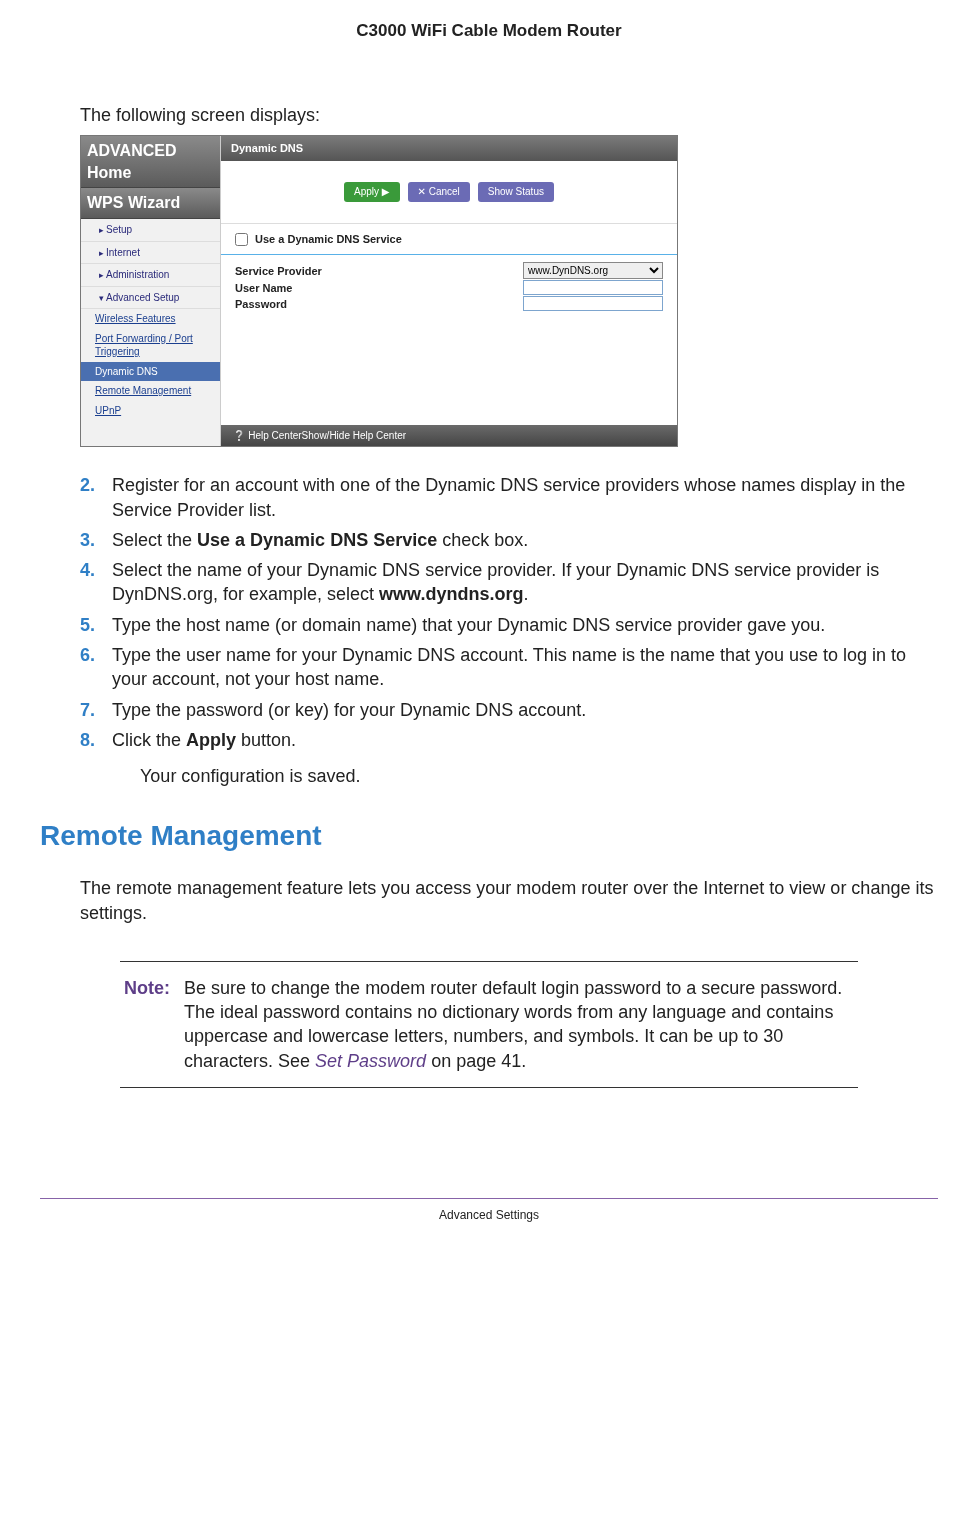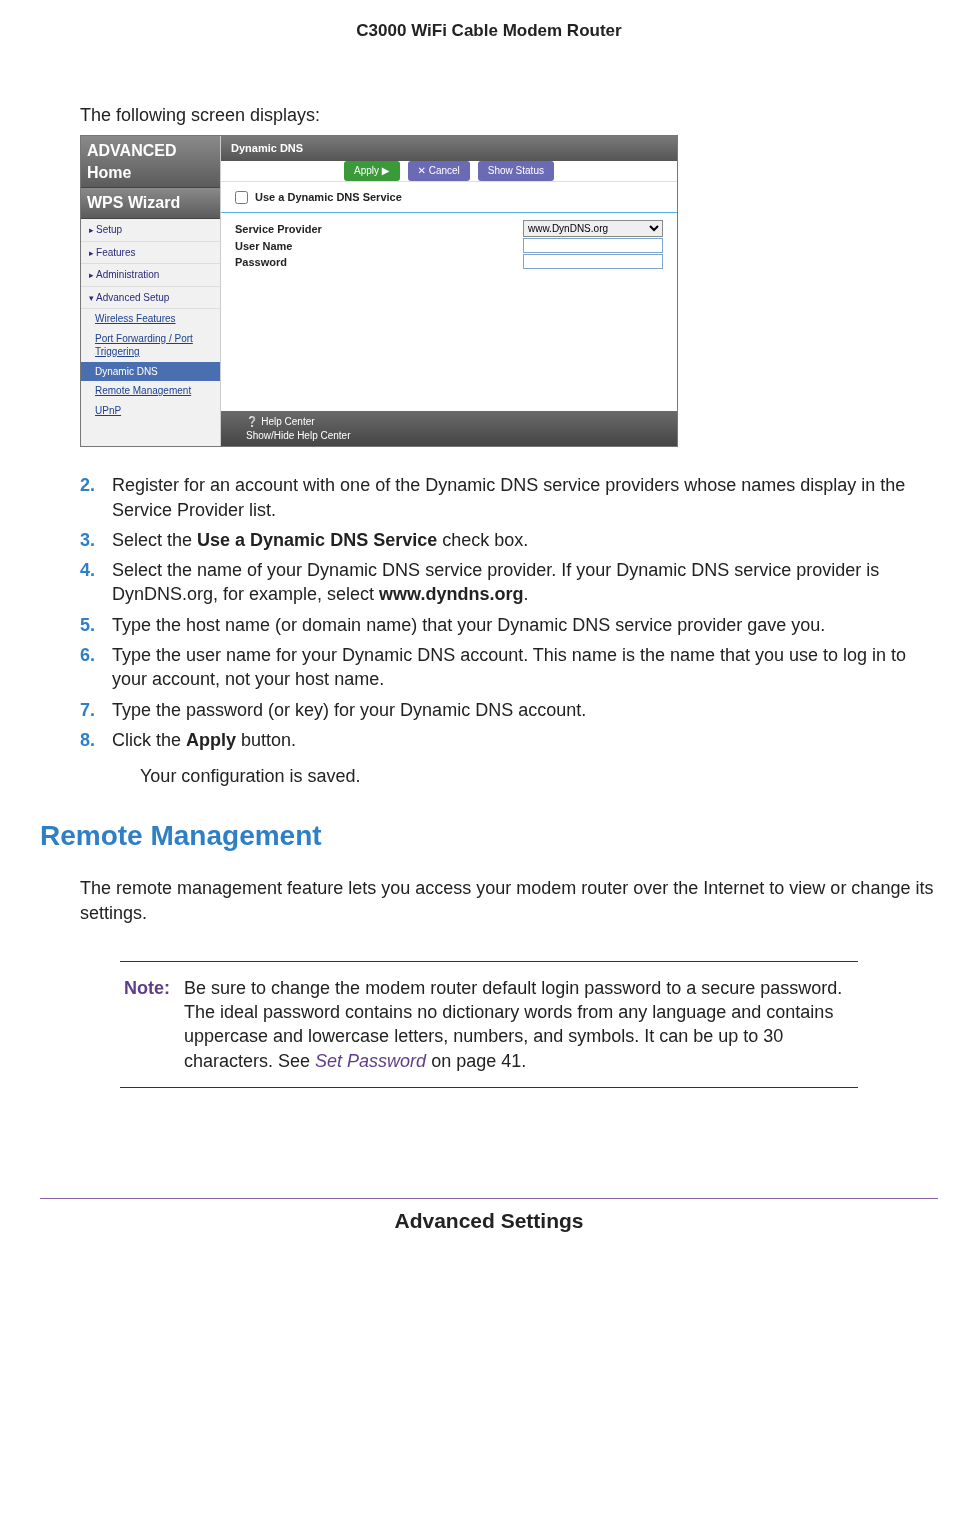--- a/index.html
+++ b/index.html
@@ -56,21 +56,21 @@
   .side-pill {
     background: linear-gradient(#8a8a8a,#5b5b5b);
     color: #fff;
     font-size: 16px;
     font-weight: bold;
     padding: 4px 6px;
     border-bottom: 1px solid #444;
   }
   .side-item {
     font-size: 10px;
-    padding: 4px 8px;
+    padding: 4px 18px;
     border-bottom: 1px solid #ddd;
     color: #2a2a7a;
   }
   .side-item.exp::before { content:"▸ "; font-size:9px; }
   .side-item.down::before { content:"▾ "; font-size:9px; }
   .side-sub {
     font-size: 10px;
     padding: 3px 6px 3px 14px;
     color: #1b3f8f;
     text-decoration: underline;
@@ -85,21 +85,21 @@
     background: linear-gradient(#7a7a7a,#555);
     color: #fff;
     font-size: 11px;
     font-weight: bold;
     padding: 5px 10px;
   }
   .panel-btns {
     display: flex;
     justify-content: center;
     gap: 8px;
-    padding: 0;
+    padding: 21px;
     background: #fff;
     border-bottom: 1px solid #ddd;
   }
   .panel-btn {
     font-size: 10px;
     color: #fff;
     padding: 3px 10px;
     border-radius: 3px;
   }
   .btn-apply { background: #3a9a3a; }
@@ -122,22 +122,21 @@
   }
   .prow-select {
     width: 140px; height:17px; font-size:10px;
     border:1px solid #888;
     background:#efefef;
   }
   .shot-footer {
     display:flex; justify-content:flex-start;
     background: linear-gradient(#6a6a6a,#454545);
     color:#fff; font-size:10px;
-    padding:4px 25px;
-    flex-direction:column;
+    padding:4px 12px;
   }
 
   
   .steps { margin-left: 40px; }
   .step { display:flex; margin: 6px 0; }
   .step-num {
     width: 32px;
     color: #2f7fc6;
     font-weight: bold;
     flex-shrink: 0;
@@ -175,37 +174,37 @@
   }
   .note-body { }
   .note-body .link { font-style: italic; color: #5e3e88; }
 
   .footer-rule {
     margin-top: 110px;
     border-top: 1px solid #8763a8;
     padding-top: 8px;
     text-align:center;
   }
-  .footer-title { font-weight:bold; font-size:21px; }
+  .footer-title { font-weight:normal; font-size:12px; }
   .footer-page { color:#2f7fc6; font-weight:bold; margin-top:6px; font-size:15px;}
 </style>
 </head>
 <body>
 
 <div class="header-title">C3000 WiFi Cable Modem Router</div>
 
 <p class="intro">The following screen displays:</p>
 
 <div class="shot">
   <div class="shot-body">
     <div class="shot-side">
       <div class="side-pill">ADVANCED Home</div>
       <div class="side-pill">WPS Wizard</div>
       <div class="side-item exp">Setup</div>
-      <div class="side-item exp">Features</div>
+      <div class="side-item exp">Internet</div>
       <div class="side-item exp">Administration</div>
       <div class="side-item down">Advanced Setup</div>
       <div class="side-sub">Wireless Features</div>
       <div class="side-sub">Port Forwarding / Port Triggering</div>
       <div class="side-sub active">Dynamic DNS</div>
       <div class="side-sub">Remote Management</div>
       <div class="side-sub">UPnP</div>
     </div>
     <div class="shot-main">
       <div class="panel-title">Dynamic DNS</div>

